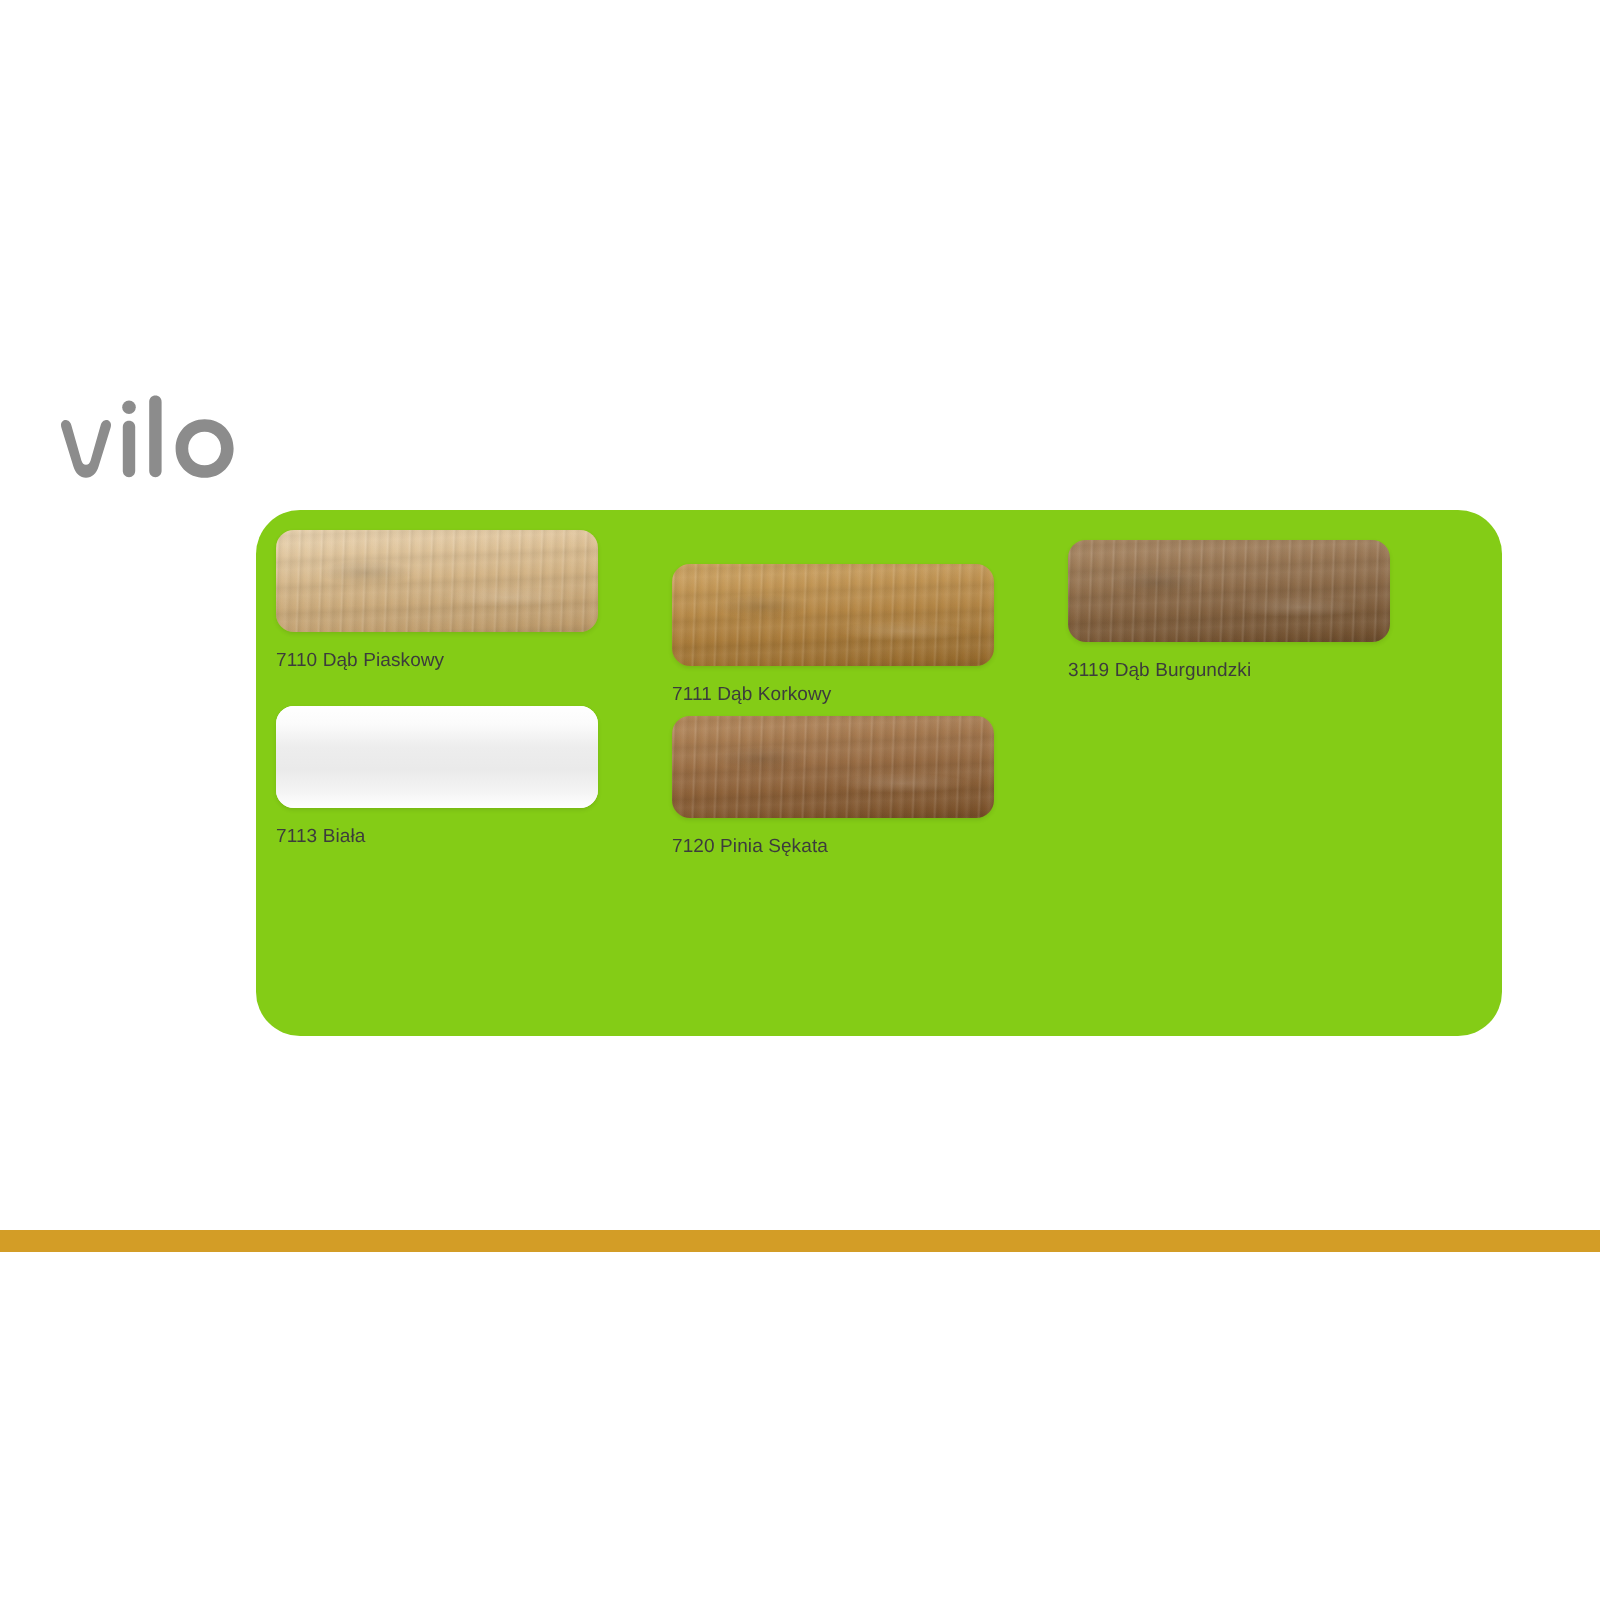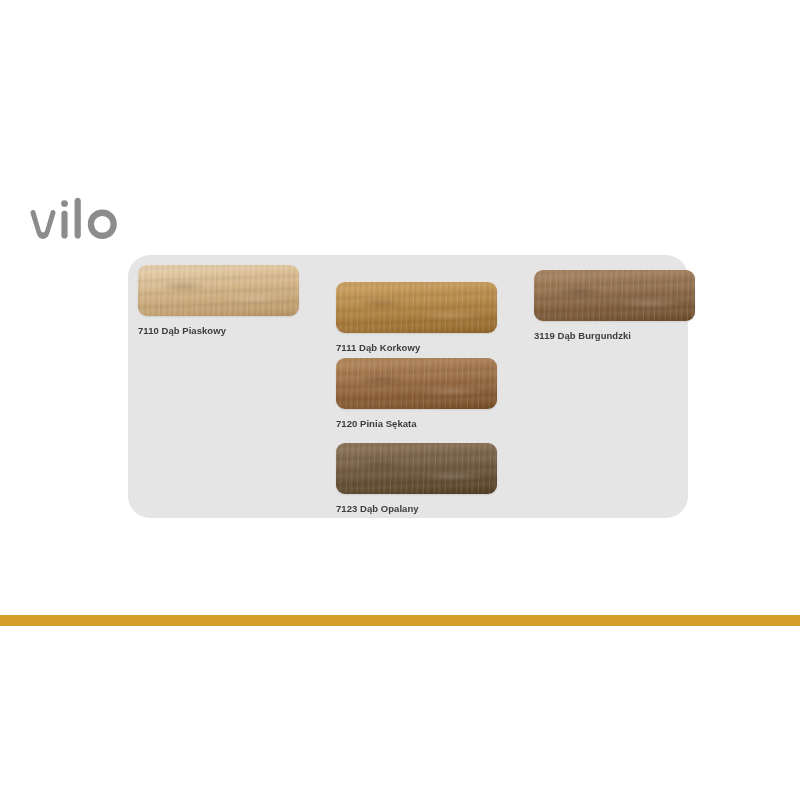--- a/index.html
+++ b/index.html
@@ -25,26 +25,25 @@
     width: 120px;
     height: 56px;
   }
   .brand-logo svg { display: block; }
 
   
   .swatch-card {
     position: absolute;
     left: 128px;
     top: 255px;
-    width: 560px;
+    width: 623px;
     height: 263px;
-    background: #e5e5e5;
+    background: #84cc16;
     border-radius: 22px;
     box-sizing: border-box;
-    font-weight: bold;
   }
 
   .swatch-grid {
     position: absolute;
     left: 0;
     top: 0;
     width: 100%;
     height: 100%;
   }
 
@@ -205,32 +204,32 @@
         <div class="swatch-label">7111 Dąb Korkowy</div>
       </div>
       <div class="swatch-item" style="left: 406px; top: 15px;">
         <div class="swatch-chip" style="background: linear-gradient(173deg, rgb(160, 122, 82) 0%, rgb(139, 102, 65) 48%, rgb(115, 81, 47) 100%);">
           <div class="grain-v"></div>
           <div class="grain-h"></div>
           <div class="grain-k"></div>
         </div>
         <div class="swatch-label">3119 Dąb Burgundzki</div>
       </div>
+      <div class="swatch-item" style="left: 10px; top: 98px;">
+        <div class="swatch-chip plain" style="background: linear-gradient(173deg, rgb(255, 255, 255) 0%, rgb(240, 240, 240) 48%, rgb(230, 230, 230) 100%);">
+          <div class="grain-v"></div>
+          <div class="grain-h"></div>
+          <div class="grain-k"></div>
+        </div>
+        <div class="swatch-label">7113 Biała</div>
+      </div>
       <div class="swatch-item" style="left: 208px; top: 103px;">
         <div class="swatch-chip" style="background: linear-gradient(173deg, rgb(173, 124, 74) 0%, rgb(150, 102, 58) 48%, rgb(125, 82, 41) 100%);">
           <div class="grain-v"></div>
           <div class="grain-h"></div>
           <div class="grain-k"></div>
         </div>
         <div class="swatch-label">7120 Pinia Sękata</div>
       </div>
-      <div class="swatch-item" style="left: 208px; top: 188px;">
-        <div class="swatch-chip" style="background: linear-gradient(173deg, rgb(129, 102, 72) 0%, rgb(109, 84, 56) 48%, rgb(87, 66, 39) 100%);">
-          <div class="grain-v"></div>
-          <div class="grain-h"></div>
-          <div class="grain-k"></div>
-        </div>
-        <div class="swatch-label">7123 Dąb Opalany</div>
-      </div>
     </div>
 </div>
 
 <div class="accent-bar"></div>
 
 </body></html>

